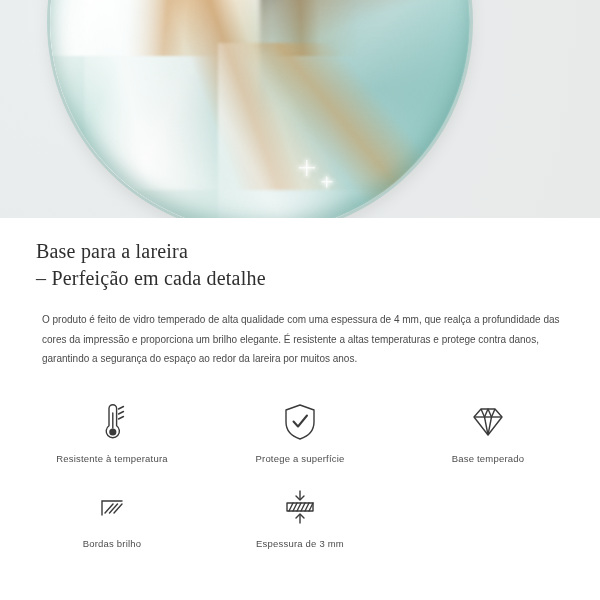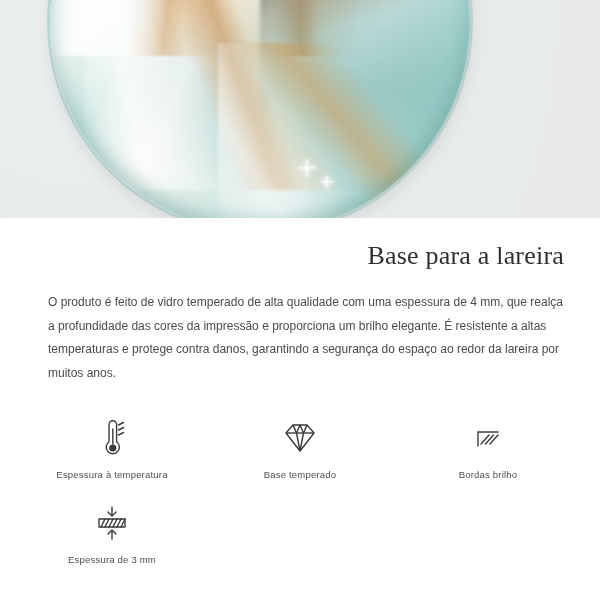--- a/index.html
+++ b/index.html
@@ -139,37 +139,36 @@
   .sparkle-2 { left: 321px; top: 176px; width: 11px; height: 11px; }
   .sparkle-2::before { width: 11px; }
   .sparkle-2::after { height: 11px; }
 
   
   .content {
     padding: 20px 36px 0 36px;
   }
   .headline {
     font-family: "Liberation Serif", serif;
-    font-size: 26px;
+    font-size: 20px;
     line-height: 1.36;
     color: #2f2f2f;
     font-weight: 400;
     margin: 0 0 18px 0;
     letter-spacing: 0.2px;
-    text-align: right;
   }
   .headline .line2 {
     display: block;
   }
   .body-copy {
     font-family: "Liberation Sans", sans-serif;
-    font-size: 12px;
+    font-size: 10px;
     line-height: 1.95;
     color: #4a4a4a;
-    margin: 0 0 22px 12px;
+    margin: 0 0 22px 6px;
     max-width: 540px;
   }
 
   
   .features {
     display: grid;
     grid-template-columns: repeat(3, 1fr);
     row-gap: 6px;
     padding: 0 18px;
   }
@@ -209,43 +208,53 @@
       <div class="disc-marble-d"></div>
       <div class="disc-edge"></div>
     </div>
     <div class="sparkle sparkle-1"></div>
     <div class="sparkle sparkle-2"></div>
   </div>
 
   <div class="content">
     <h1 class="headline">
       <span>Base para a lareira</span>
+      <span class="line2">– Perfeição em cada detalhe</span>
     </h1>
     <p class="body-copy">O produto é feito de vidro temperado de alta qualidade com uma espessura de 4 mm, que realça a profundidade das cores da impressão e proporciona um brilho elegante. É resistente a altas temperaturas e protege contra danos, garantindo a segurança do espaço ao redor da lareira por muitos anos.</p>
   </div>
 
   <div class="features">
 
     <div class="feature">
       <div class="feature-icon">
         <svg width="40" height="44" viewBox="0 0 40 44">
           <g fill="none" stroke="#3a3a3a" stroke-width="1.4" stroke-linecap="round">
             <path d="M17 8.5a3.8 3.8 0 0 1 7.6 0v17.2a6.6 6.6 0 1 1-7.6 0z"></path>
             <line x1="20.8" y1="13" x2="20.8" y2="28"></line>
             <line x1="26.5" y1="9" x2="31.5" y2="6.5"></line>
             <line x1="26.5" y1="14" x2="31.5" y2="11.5"></line>
             <line x1="26.5" y1="19" x2="31.5" y2="16.5"></line>
           </g>
           <circle cx="20.8" cy="32" r="3.6" fill="#3a3a3a"></circle>
         </svg>
       </div>
-      <div class="feature-label">Espessura à temperatura</div>
-    </div>
-
-
+      <div class="feature-label">Resistente à temperatura</div>
+    </div>
+
+
+    <div class="feature">
+      <div class="feature-icon">
+        <svg width="42" height="44" viewBox="0 0 42 44">
+          <path d="M21 5 L35 10 V22 C35 31 28.5 36.5 21 39 C13.5 36.5 7 31 7 22 V10 Z" fill="none" stroke="#3a3a3a" stroke-width="1.4" stroke-linejoin="round"></path>
+          <path d="M14.5 21.5 L19 26.5 L28 15.5" fill="none" stroke="#3a3a3a" stroke-width="2" stroke-linecap="round" stroke-linejoin="round"></path>
+        </svg>
+      </div>
+      <div class="feature-label">Protege a superfície</div>
+    </div>
 
     <div class="feature">
       <div class="feature-icon">
         <svg width="46" height="40" viewBox="0 0 46 40">
           <g fill="none" stroke="#3a3a3a" stroke-width="1.4" stroke-linejoin="round">
             <path d="M9 15 L16 7 H30 L37 15 L23 33 Z"></path>
             <path d="M9 15 H37"></path>
             <path d="M16 7 L19.5 15 L23 33"></path>
             <path d="M30 7 L26.5 15 L23 33"></path>
             <path d="M19.5 15 L23 7 L26.5 15"></path>

